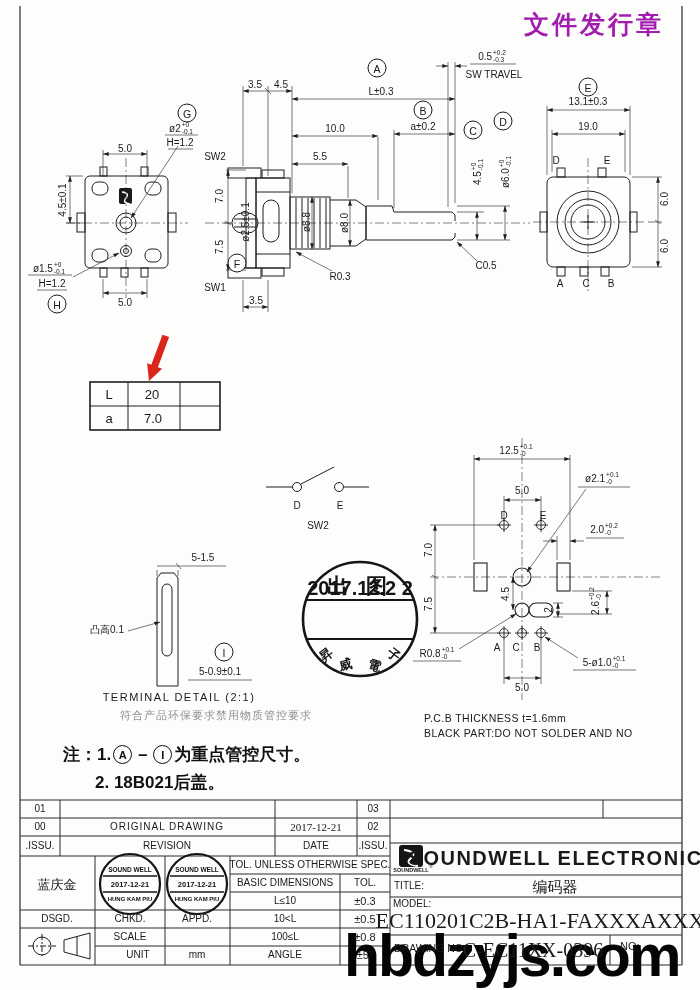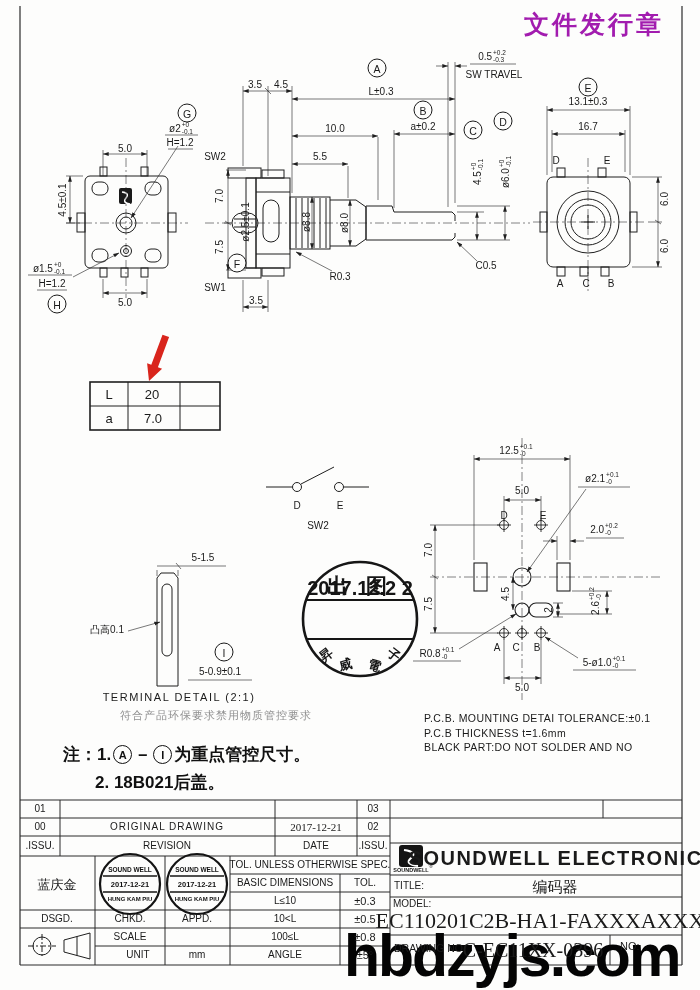--- a/index.html
+++ b/index.html
@@ -399,21 +399,21 @@
 <span class="t tv" style="left:246px;top:222px">ø2.5±0.1</span>
 <span class="lbl" style="left:237px;top:263px">F</span>
 <span class="t tv" style="left:307px;top:222px">ø8.8</span>
 <span class="t tv" style="left:345px;top:223px">ø8.0</span>
 <span class="t" style="left:340px;top:277px">R0.3</span>
 <span class="t" style="left:256px;top:301px">3.5</span>
 <span class="t" style="left:486px;top:266px">C0.5</span>
 
 <span class="lbl" style="left:588px;top:87px">E</span>
 <span class="t" style="left:588px;top:102px">13.1±0.3</span>
-<span class="t" style="left:588px;top:127px">16.7</span>
+<span class="t" style="left:588px;top:127px">19.0</span>
 <span class="t" style="left:556px;top:161px">D</span>
 <span class="t" style="left:607px;top:161px">E</span>
 <span class="t" style="left:560px;top:284px">A</span>
 <span class="t" style="left:586px;top:284px">C</span>
 <span class="t" style="left:611px;top:284px">B</span>
 <span class="t tv" style="left:665px;top:199px">6.0</span>
 <span class="t tv" style="left:665px;top:246px">6.0</span>
 
 <span class="t big" style="left:109px;top:394px">L</span>
 <span class="t big" style="left:152px;top:394px">20</span>
@@ -486,21 +486,20 @@
           <span>+0.1</span>
           <span>-0</span>
         </span>
       </span></span>
 <span class="t" style="left:522px;top:688px">5.0</span>
 <span class="t" style="left:497px;top:648px">A</span>
 <span class="t" style="left:516px;top:648px">C</span>
 <span class="t" style="left:537px;top:648px">B</span>
 
 <div class="pcbnotes">
-  <div>P.C.B. MOUNTING DETAI TOLERANCE:±0.1</div>
   <div>P.C.B THICKNESS t=1.6mm</div>
   <div>BLACK PART:DO NOT SOLDER AND NO</div>
 </div>
 
 <div class="noteRow" style="left:63px;top:743px">
   <span>注：</span>
   <span>1.</span>
   <span class="nlbl">A</span>
   <span>－</span>
   <span class="nlbl">I</span>

